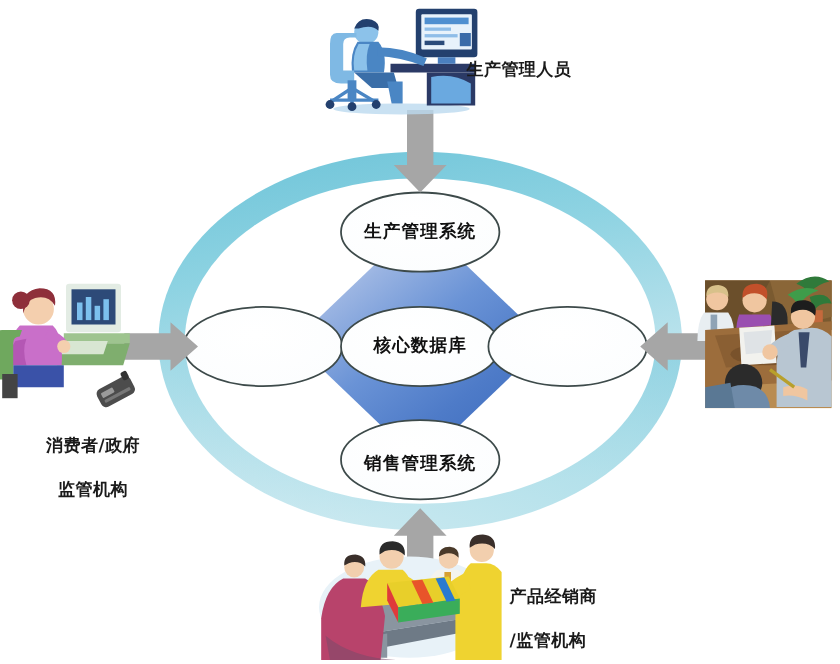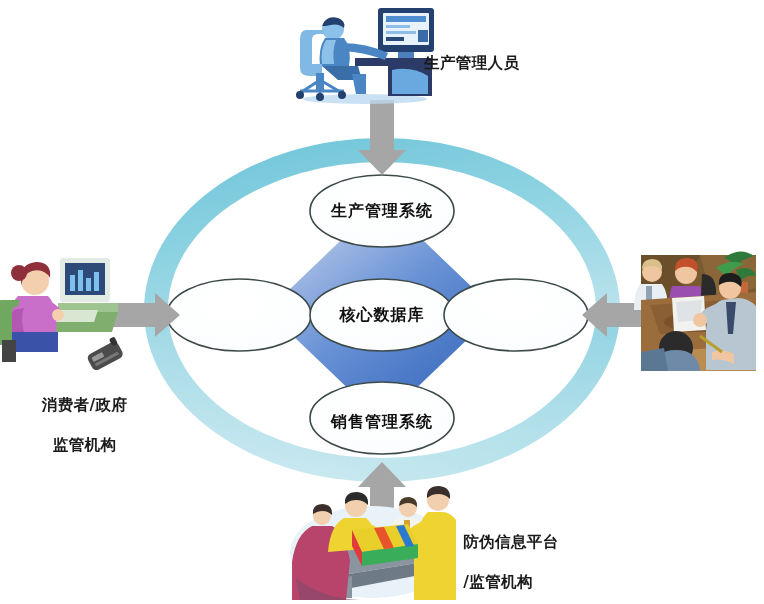--- a/index.html
+++ b/index.html
@@ -287,17 +287,17 @@
 
   <div class="label actor-label" style="left:8px; top:375px; width:130px;">
     <span>消费者/政府</span><br>
     <span>监管机构</span>
   </div>
 
   <div class="label actor-label left-align" style="left:424px; top:53px;">生产管理人员</div>
 
 
   <div class="label actor-label left-align" style="left:440px; top:512px; width:140px;">
-    <span>防伪信息平台</span><br>
+    <span>产品经销商</span><br>
     <span>/监管机构</span>
   </div>
 
 </div>
 
 </body></html>

